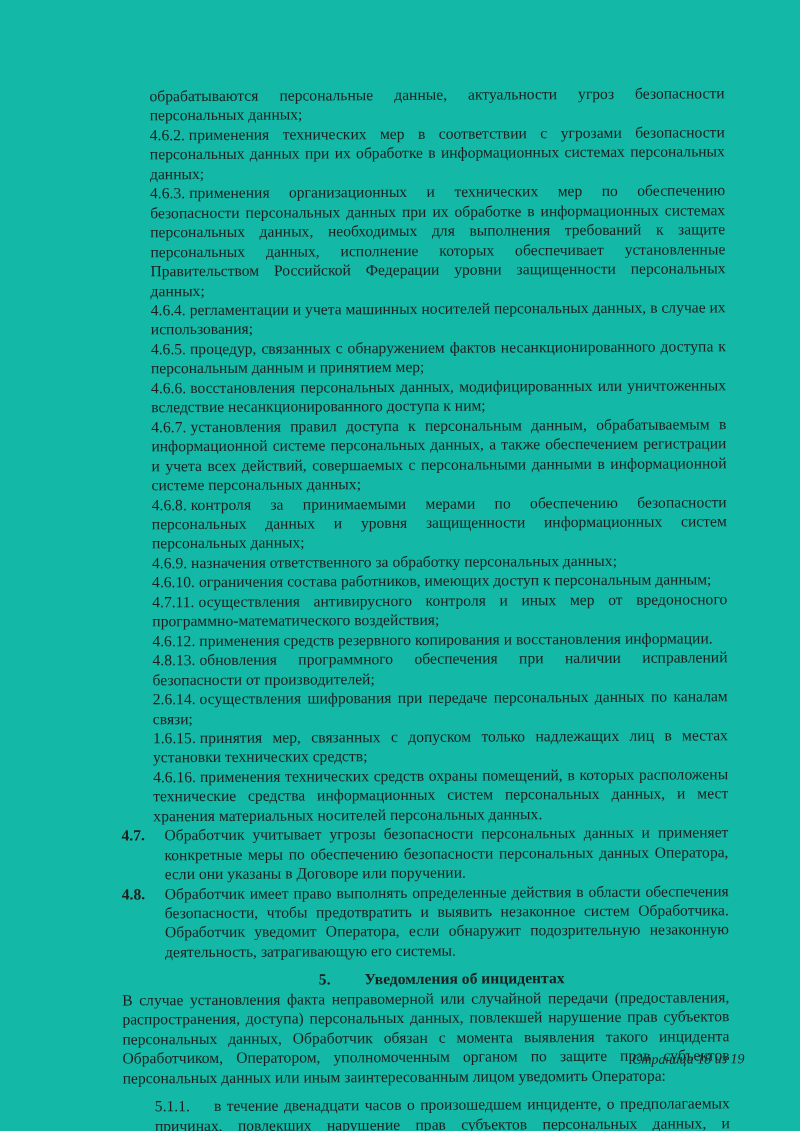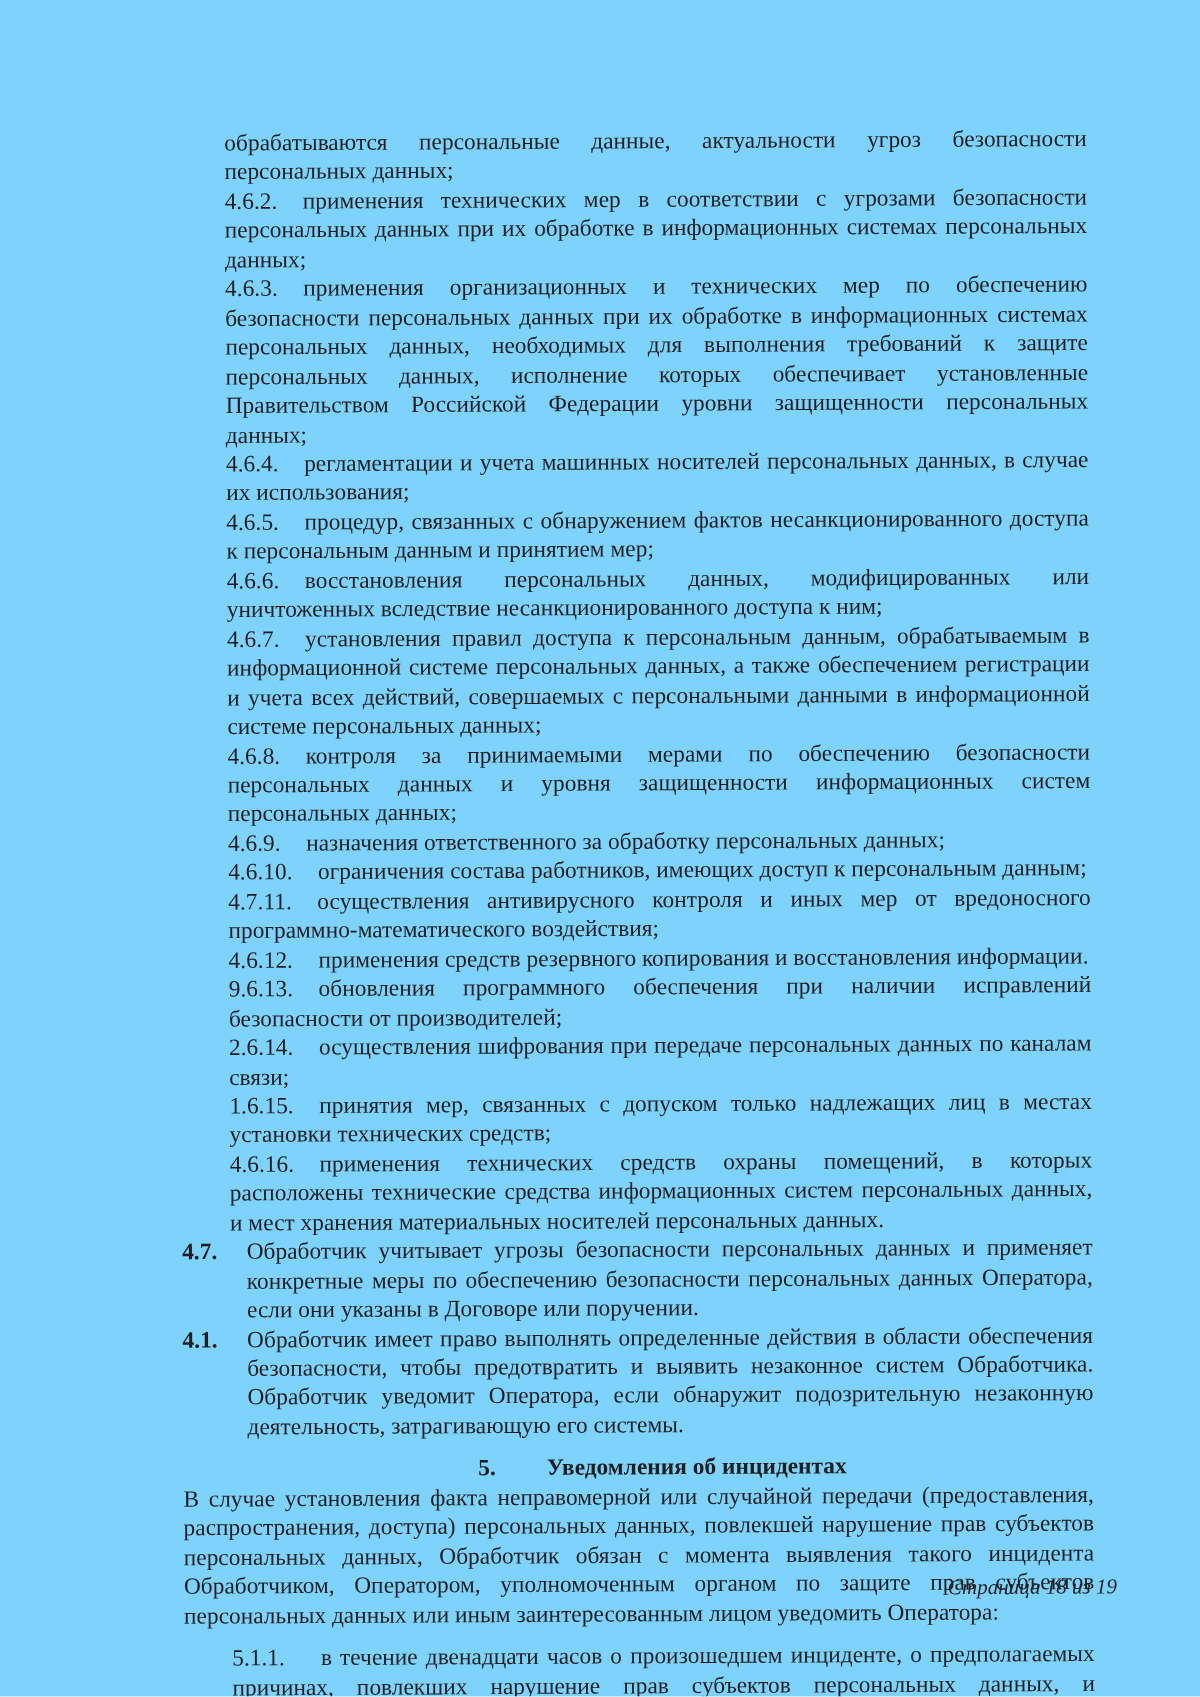--- a/index.html
+++ b/index.html
@@ -5,39 +5,39 @@
 <style>
   html, body {
     margin: 0;
     padding: 0;
     background: #ffffff;
   }
   .page {
     position: relative;
     width: 800px;
     height: 1131px;
-    background: #7dd3fc;
+    background: #14b8a6;
     overflow: hidden;
     font-family: "Liberation Serif", "DejaVu Serif", serif;
     color: #1e1e1e;
   }
   .content {
     position: absolute;
     top: 0; left: 0; right: 0; bottom: 0;
     padding-top: 85px;
     transform: rotate(-0.3deg);
     transform-origin: 50% 50%;
   }
   .para {
     margin: 0 73px 0 152px;
     font-size: 15.6px;
     line-height: 19.45px;
     text-align: justify;
   }
-  .num { margin-right: 17px; }
+  .num { margin-right: 4px; }
   .num-wide { }
   .num-wider { margin-right: 24px; }
   .hitem {
     display: flex;
     margin: 0 73px 0 120px;
     font-size: 15.6px;
     line-height: 19.45px;
   }
   .hnum { flex: 0 0 43px; width: 43px; font-weight: bold; }
   .htext { flex: 1; text-align: justify; }
@@ -86,35 +86,35 @@
     <p class="para"><span class="num">4.6.8.</span><span>контроля за принимаемыми мерами по обеспечению безопасности персональных данных и уровня защищенности информационных систем персональных данных;</span></p>
 
     <p class="para"><span class="num">4.6.9.</span><span>назначения ответственного за обработку персональных данных;</span></p>
 
     <p class="para"><span class="num num-wide">4.6.10.</span><span>ограничения состава работников, имеющих доступ к персональным данным;</span></p>
 
     <p class="para"><span class="num num-wide">4.7.11.</span><span>осуществления антивирусного контроля и иных мер от вредоносного программно-математического воздействия;</span></p>
 
     <p class="para"><span class="num num-wide">4.6.12.</span><span>применения средств резервного копирования и восстановления информации.</span></p>
 
-    <p class="para"><span class="num num-wide">9.6.13.</span><span>обновления программного обеспечения при наличии исправлений безопасности от производителей;</span></p>
+    <p class="para"><span class="num num-wide">4.8.13.</span><span>обновления программного обеспечения при наличии исправлений безопасности от производителей;</span></p>
 
     <p class="para"><span class="num num-wide">2.6.14.</span><span>осуществления шифрования при передаче персональных данных по каналам связи;</span></p>
 
     <p class="para"><span class="num num-wide">1.6.15.</span><span>принятия мер, связанных с допуском только надлежащих лиц в местах установки технических средств;</span></p>
 
     <p class="para"><span class="num num-wide">4.6.16.</span><span>применения технических средств охраны помещений, в которых расположены технические средства информационных систем персональных данных, и мест хранения материальных носителей персональных данных.</span></p>
 
     <div class="hitem">
       <div class="hnum">4.7.</div>
       <div class="htext">Обработчик учитывает угрозы безопасности персональных данных и применяет конкретные меры по обеспечению безопасности персональных данных Оператора, если они указаны в Договоре или поручении.</div>
     </div>
 
     <div class="hitem">
-      <div class="hnum">4.1.</div>
+      <div class="hnum">4.8.</div>
       <div class="htext">Обработчик имеет право выполнять определенные действия в области обеспечения безопасности, чтобы предотвратить и выявить незаконное систем Обработчика. Обработчик уведомит Оператора, если обнаружит подозрительную незаконную деятельность, затрагивающую его системы.</div>
     </div>
 
     <div class="heading">
       <span class="hnum5">5.</span><span class="htitle">Уведомления об инцидентах</span>
     </div>
 
     <div class="hitem">
       <div class="htext">В случае установления факта неправомерной или случайной передачи (предоставления, распространения, доступа) персональных данных, повлекшей нарушение прав субъектов персональных данных, Обработчик обязан с момента выявления такого инцидента Обработчиком, Оператором, уполномоченным органом по защите прав субъектов персональных данных или иным заинтересованным лицом уведомить Оператора:</div>
     </div>

